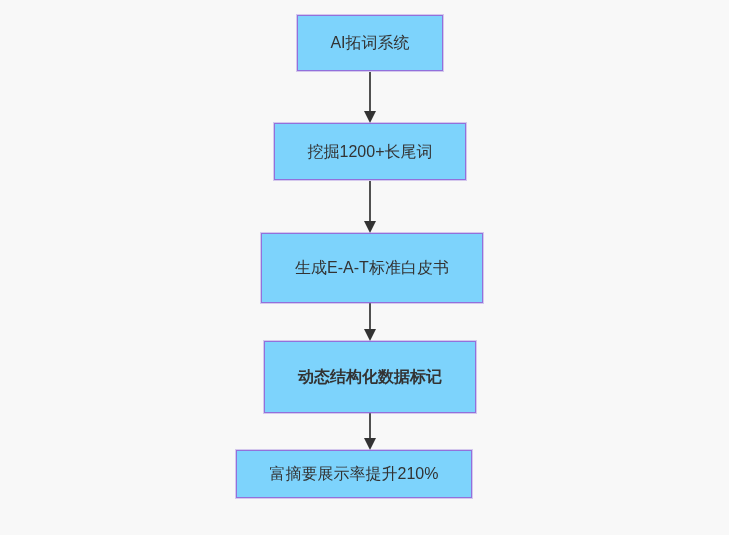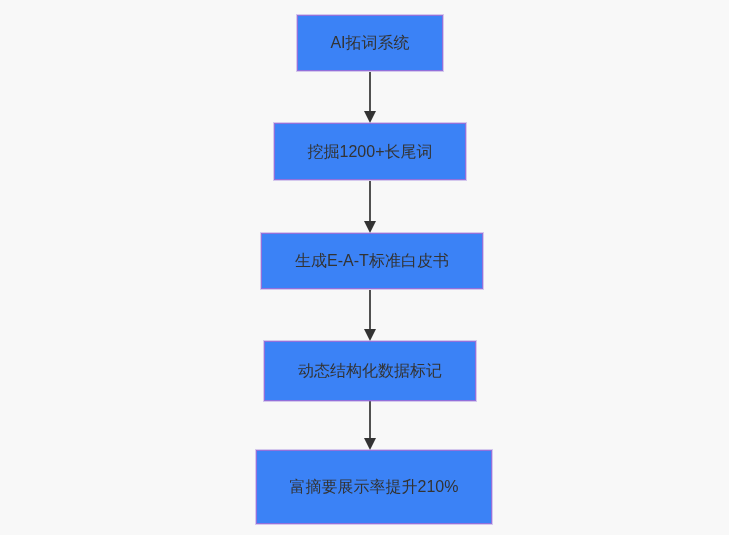--- a/index.html
+++ b/index.html
@@ -19,37 +19,37 @@
     position: absolute;
     left: 0;
     top: 0;
     width: 729px;
     height: 535px;
     pointer-events: none;
   }
   .node {
     position: absolute;
     box-sizing: border-box;
-    background: #3b82f6;
+    background: #7dd3fc;
     border: 1px solid #9370DB;
     box-shadow: 0 0 0 1px rgba(147, 112, 219, 0.35);
     color: #333333;
     font-size: 16px;
     line-height: 1.2;
     display: flex;
     align-items: center;
     justify-content: center;
     text-align: center;
     white-space: nowrap;
   }
   .n1 { left: 297px; top: 15px;  width: 146px; height: 56px; }
   .n2 { left: 274px; top: 123px; width: 192px; height: 57px; text-align: right; }
-  .n3 { left: 261px; top: 233px; width: 222px; height: 56px; }
-  .n4 { left: 264px; top: 341px; width: 212px; height: 60px; }
-  .n5 { left: 256px; top: 450px; width: 236px; height: 74px; }
+  .n3 { left: 261px; top: 233px; width: 222px; height: 70px; }
+  .n4 { left: 264px; top: 341px; width: 212px; height: 72px; font-weight: bold; }
+  .n5 { left: 236px; top: 450px; width: 236px; height: 48px; }
 </style>
 </head>
 <body>
 
 <div class="canvas">
 
   <svg class="edges-layer" width="729" height="535" viewBox="0 0 729 535" xmlns="http://www.w3.org/2000/svg">
     <defs>
       <marker id="arrowhead" markerUnits="userSpaceOnUse" markerWidth="13" markerHeight="13" refX="10" refY="6" orient="auto">
         <path d="M0,0 L12,6 L0,12 z" fill="#333333"></path>

